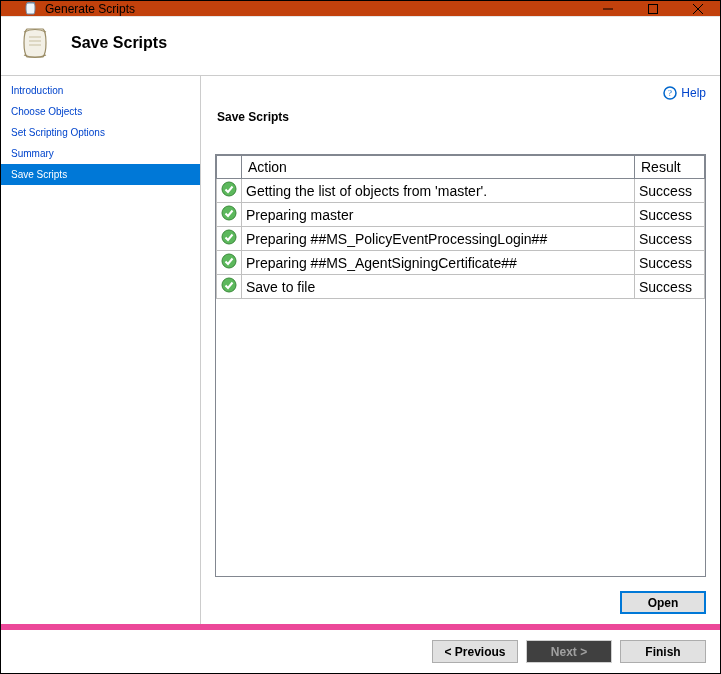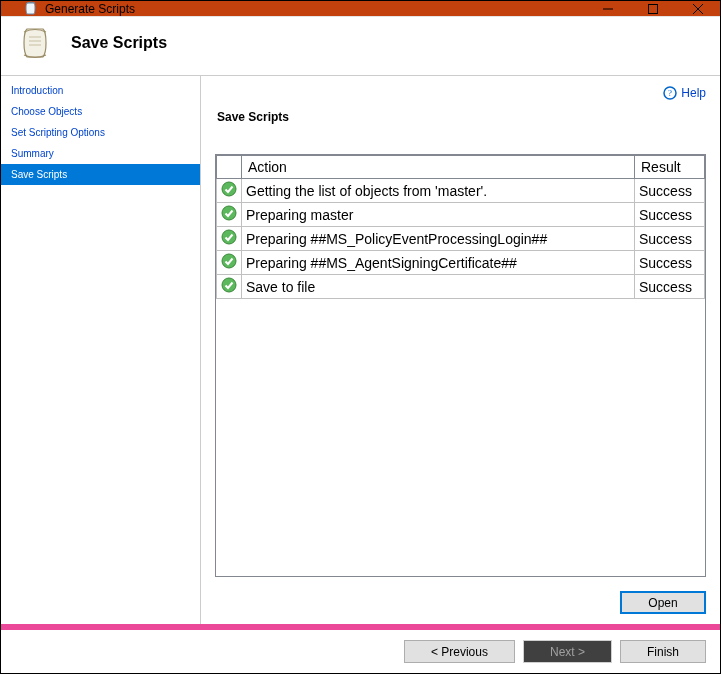--- a/index.html
+++ b/index.html
@@ -112,25 +112,26 @@
   .success-icon { display:inline-flex; width:16px; height:16px; align-items:center; justify-content:center;}
   .grid-empty { flex:1; }
 
   .btnrow1 { display:flex; justify-content:flex-end; gap:8px; padding-top:14px; }
   .btn {
     min-width:86px;
     height:23px;
     font-size:12px;
     background:#e1e1e1;
     border:1px solid #adadad;
-    padding:0 26px;
+    padding:0 10px;
     cursor:default;
     display:inline-flex;
     align-items:center;
     justify-content:center;
+    font-weight:bold;
   }
   .btn.default {
     border:2px solid #0078d7;
   }
   .btn.disabled {
     color:#a0a0a0;
     background:#404040;
     border:1px solid #d0d0d0;
   }
 

